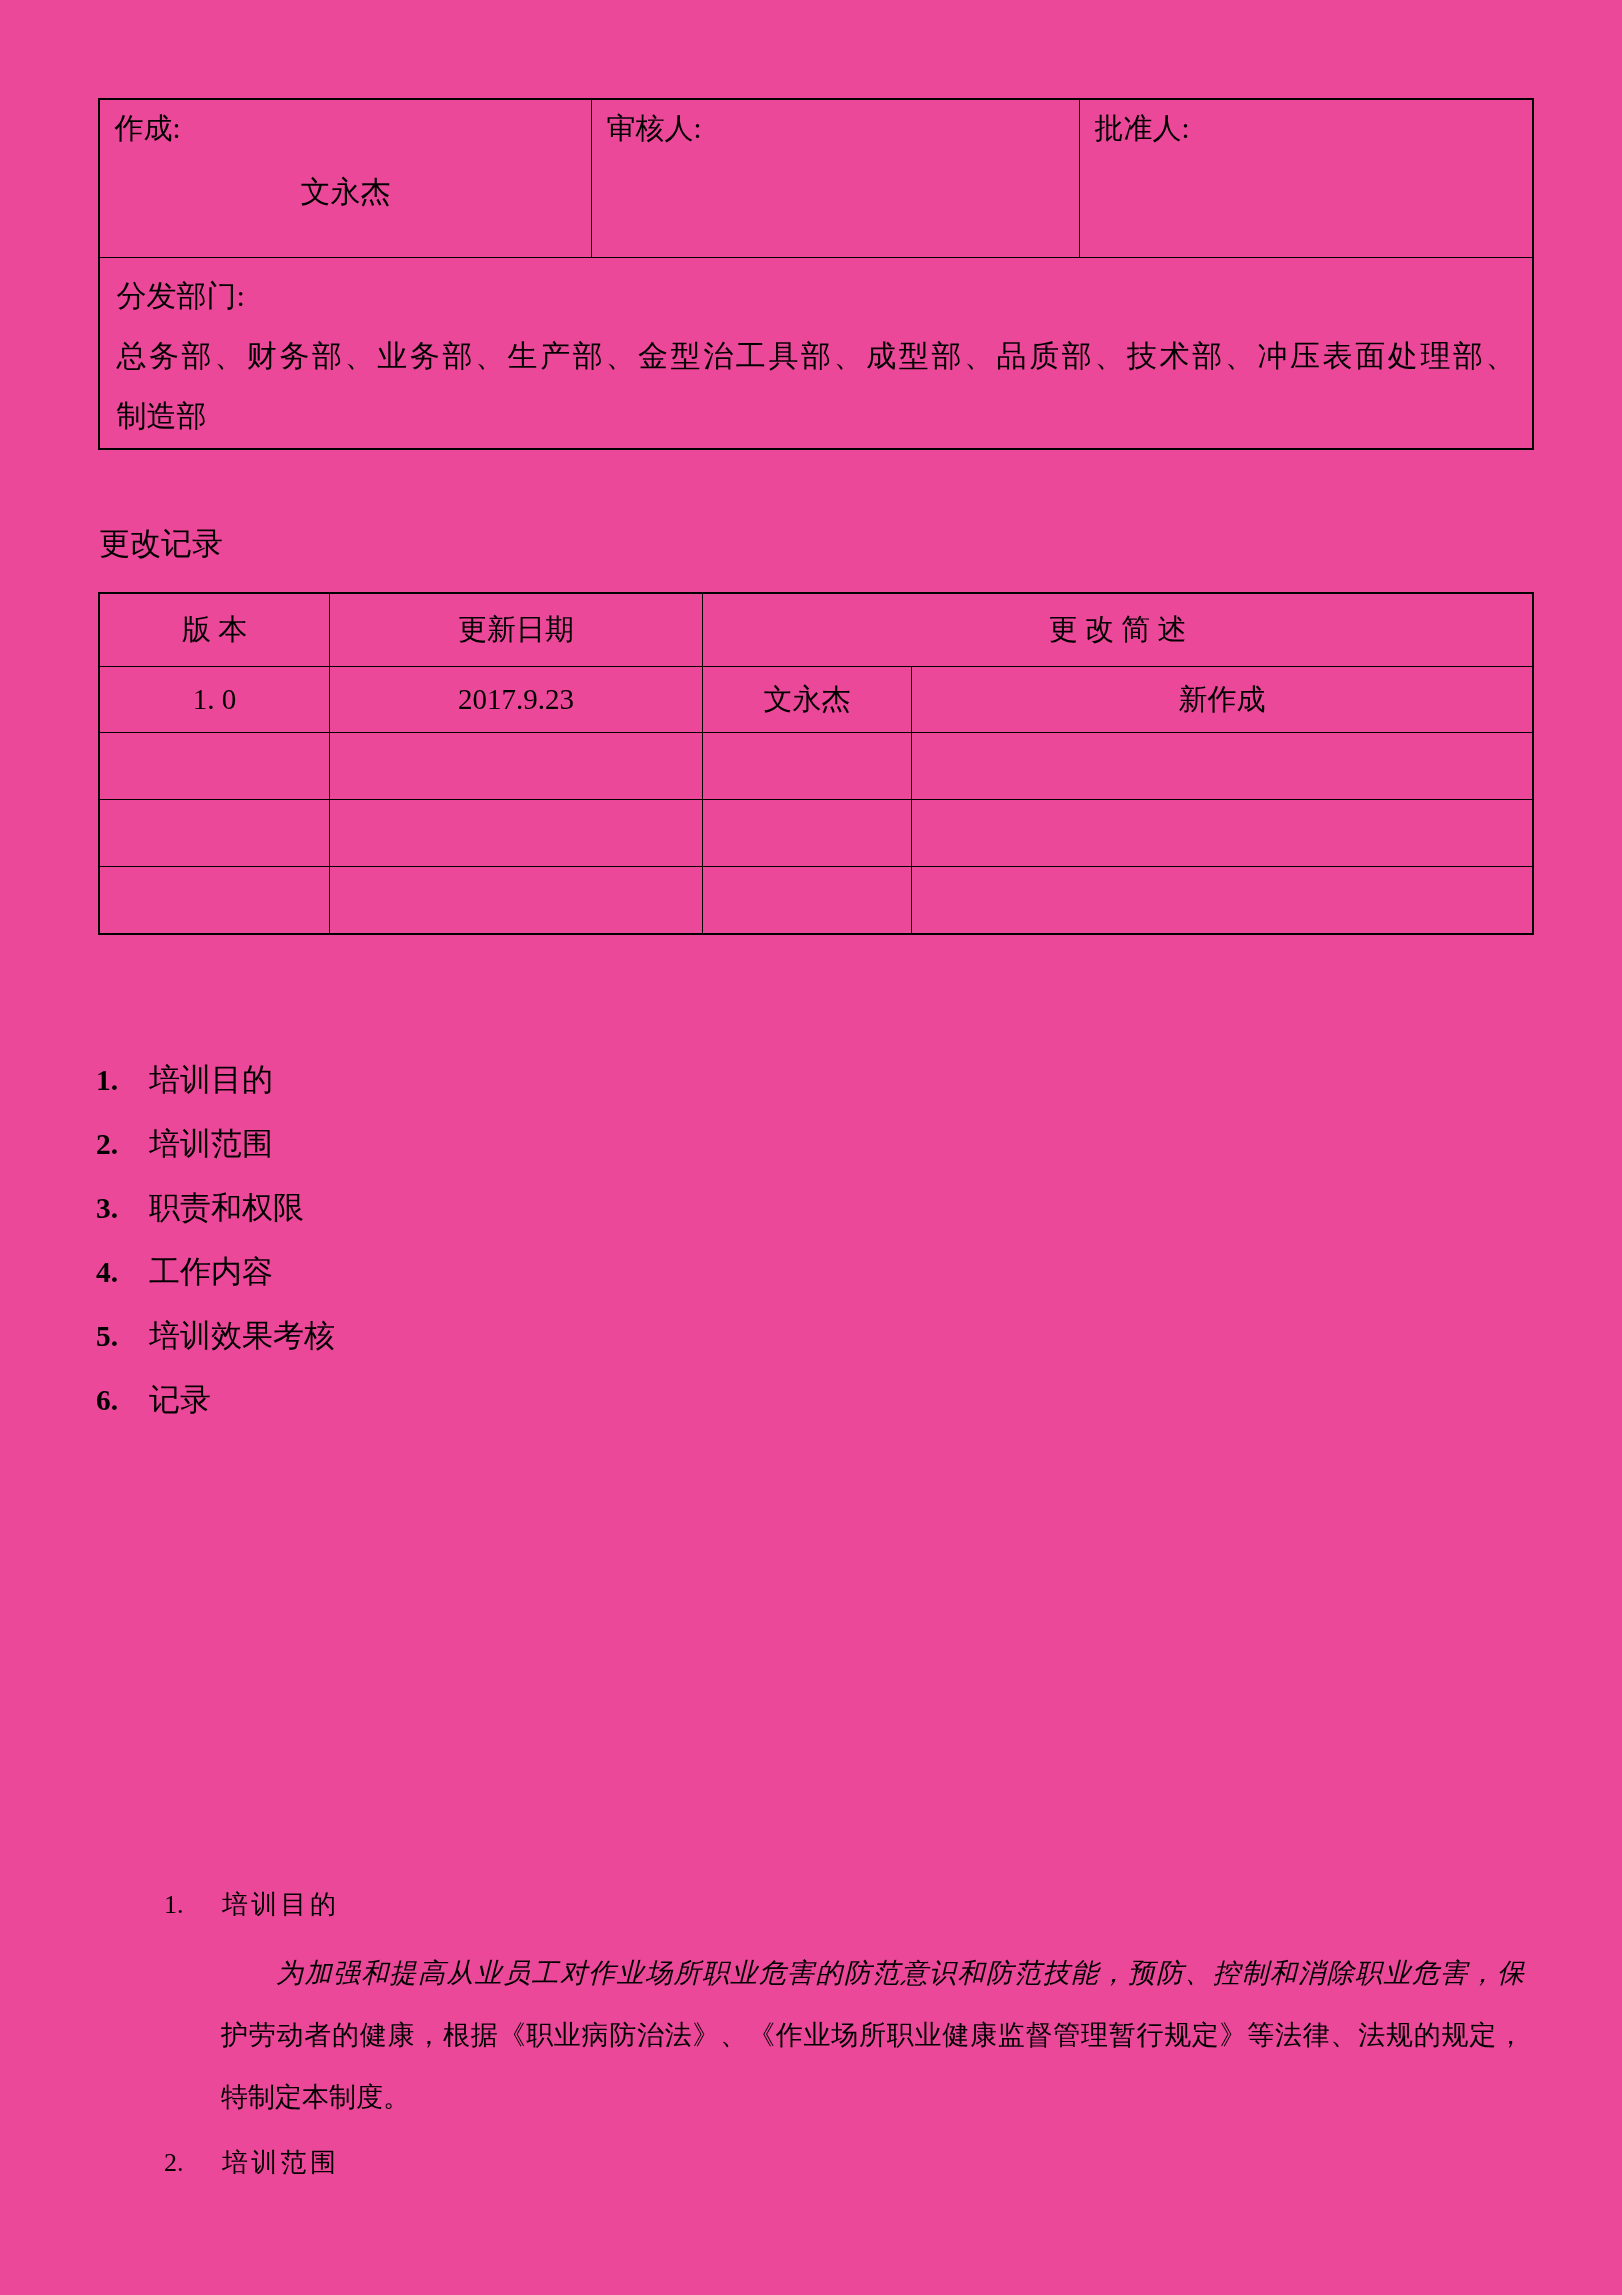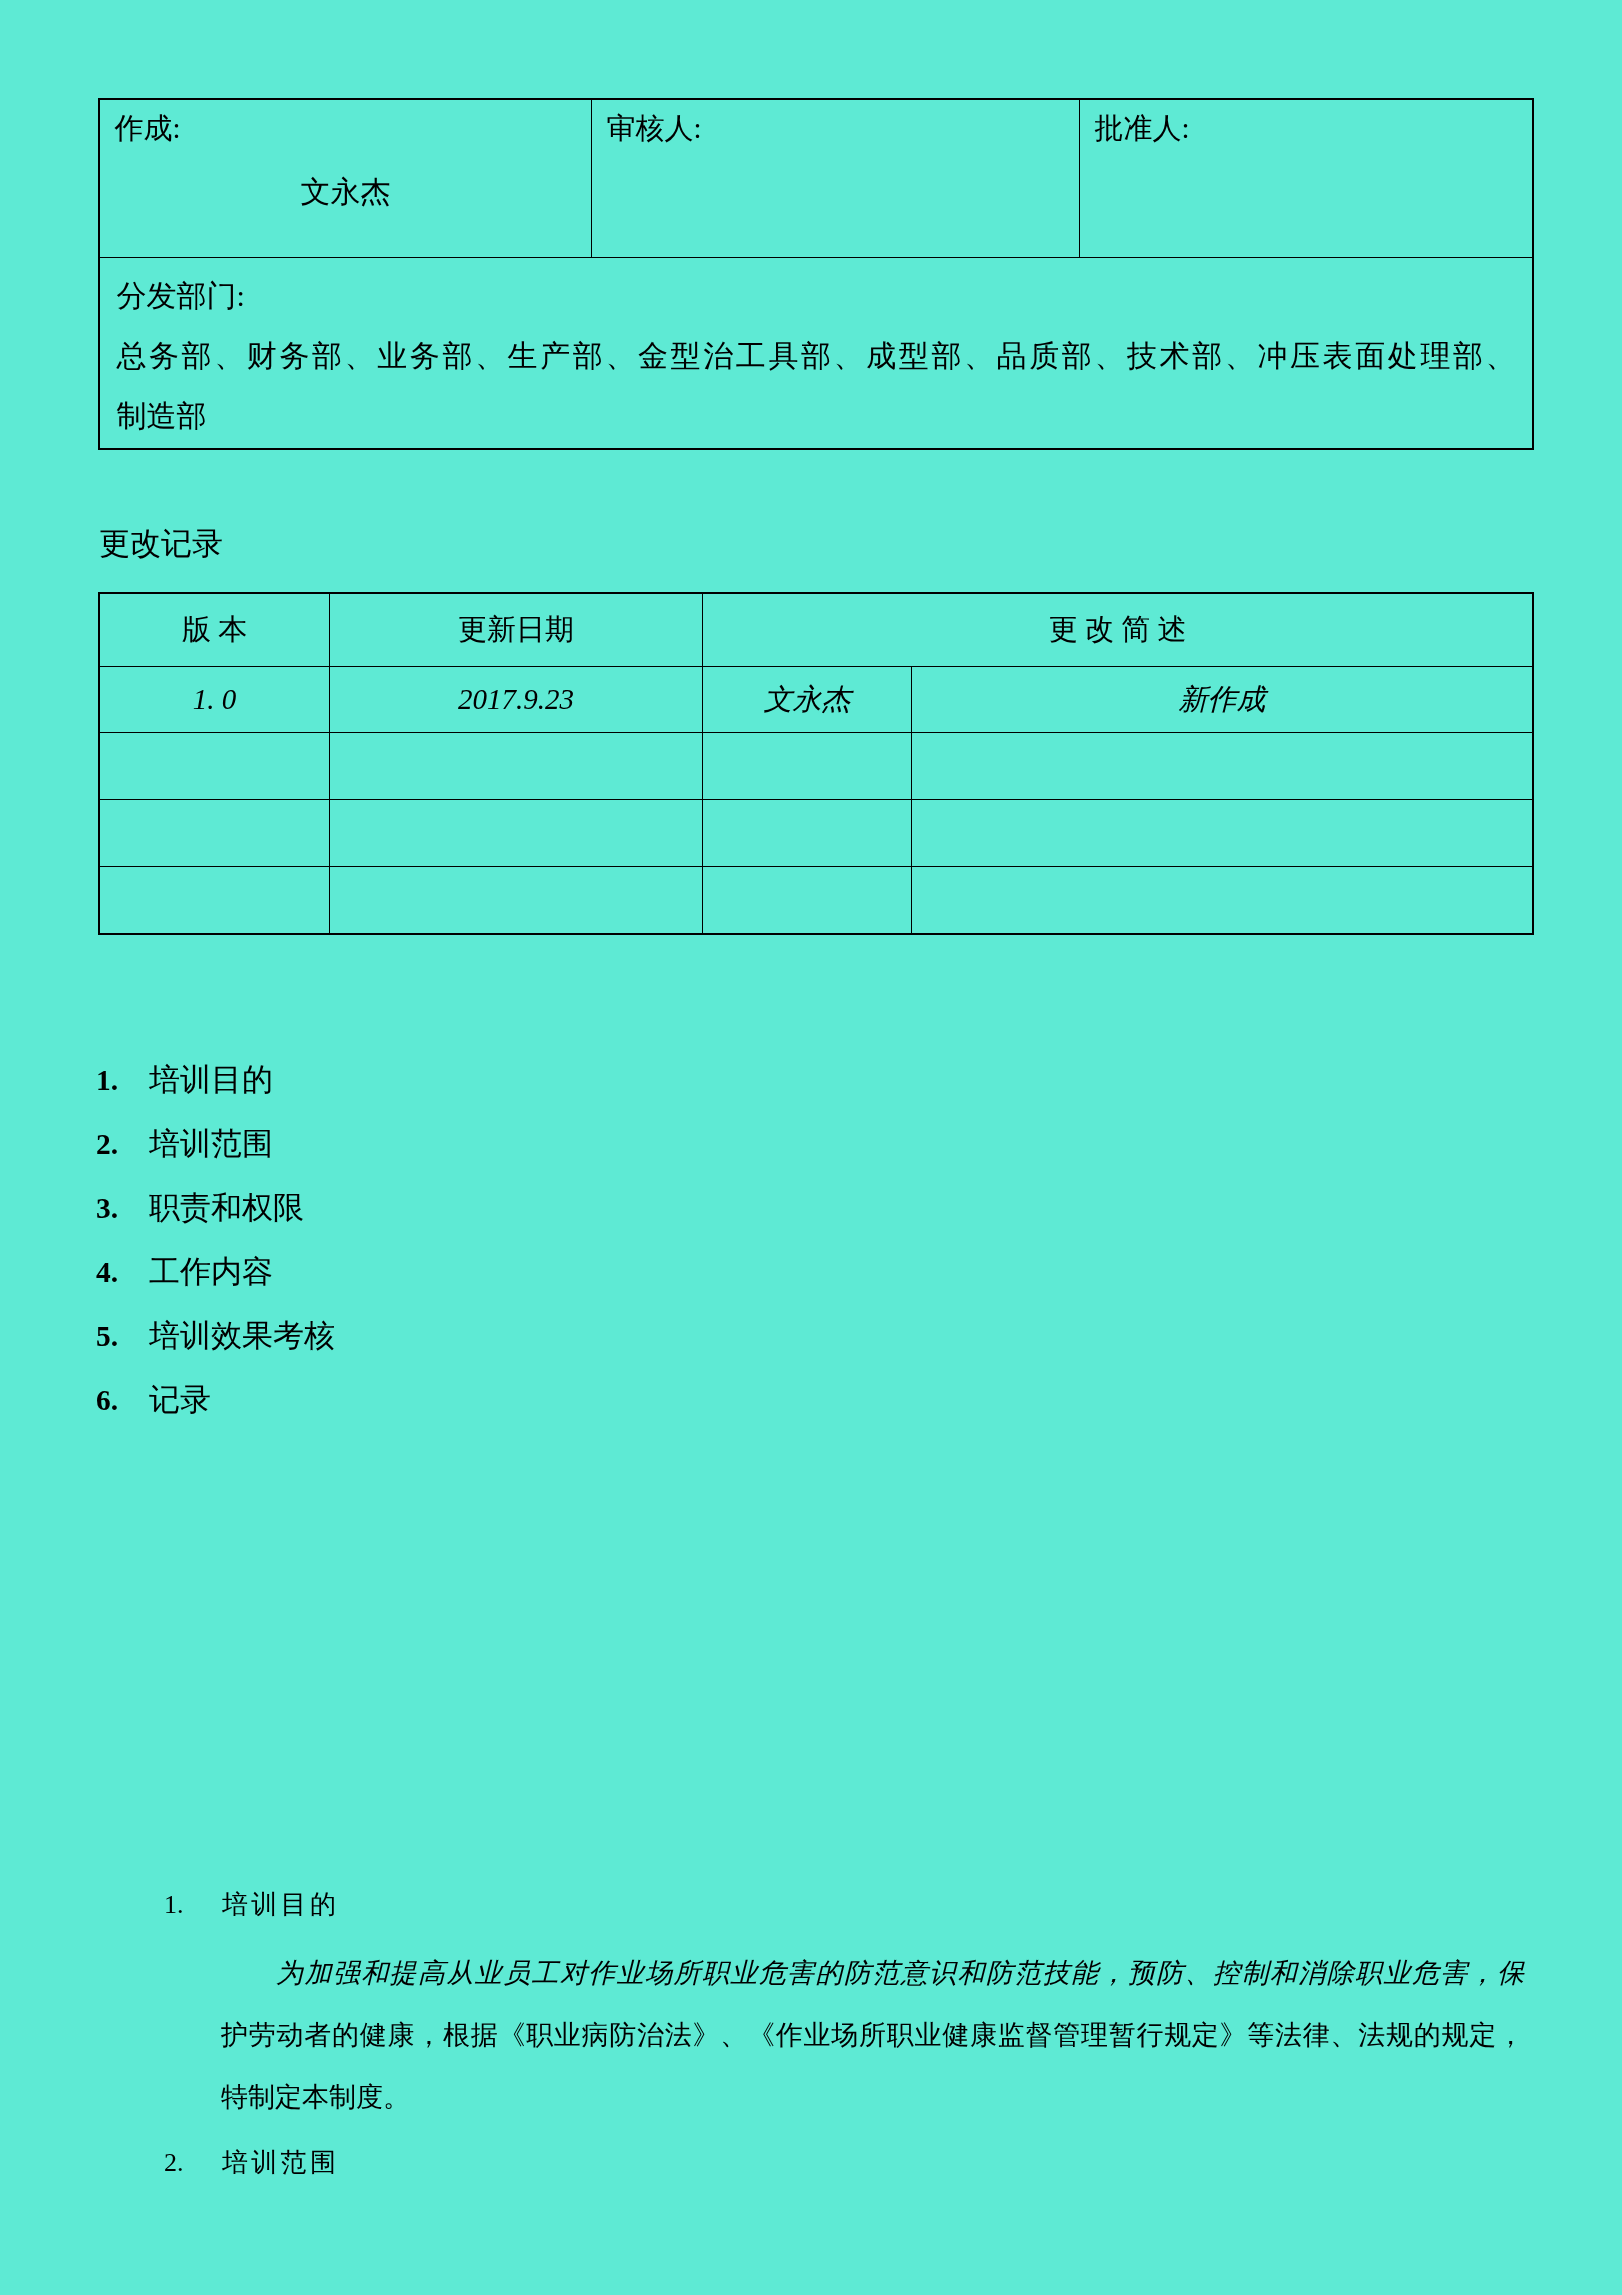--- a/index.html
+++ b/index.html
@@ -1,20 +1,20 @@
 <!DOCTYPE html>
 <html style="font-size:10.5px"><head>
 <meta charset="utf-8">
 <style>
   html, body { margin: 0; padding: 0; background: #ffffff; }
   .page {
     position: relative;
     width: 1623px;
     height: 2295px;
-    background: #5eead4;
+    background: #ec4899;
     color: #000000;
     font-family: "Liberation Serif", "DejaVu Serif", serif;
     overflow: hidden;
   }
 
   
   .approval-table {
     position: absolute;
     left: 98px; top: 98px;
     width: 1436px;
@@ -61,21 +61,21 @@
   .changelog-table {
     position: absolute;
     left: 98px; top: 592px;
     width: 1436px;
     border: 2px solid #000;
     box-sizing: border-box;
   }
   .cl-row { display: flex; }
   .cl-row + .cl-row { border-top: 1.3px solid #000; }
   .cl-row-header { height: 72px; }
-  .cl-row-data   { height: 65px; font-style: italic; }
+  .cl-row-data   { height: 65px; }
   .cl-row-empty  { height: 66px; }
   .cl-cell {
     box-sizing: border-box;
     display: flex;
     align-items: center;
     justify-content: center;
     font-size: 29px;
     text-align: center;
   }
   .cl-cell + .cl-cell { border-left: 1.3px solid #000; }

